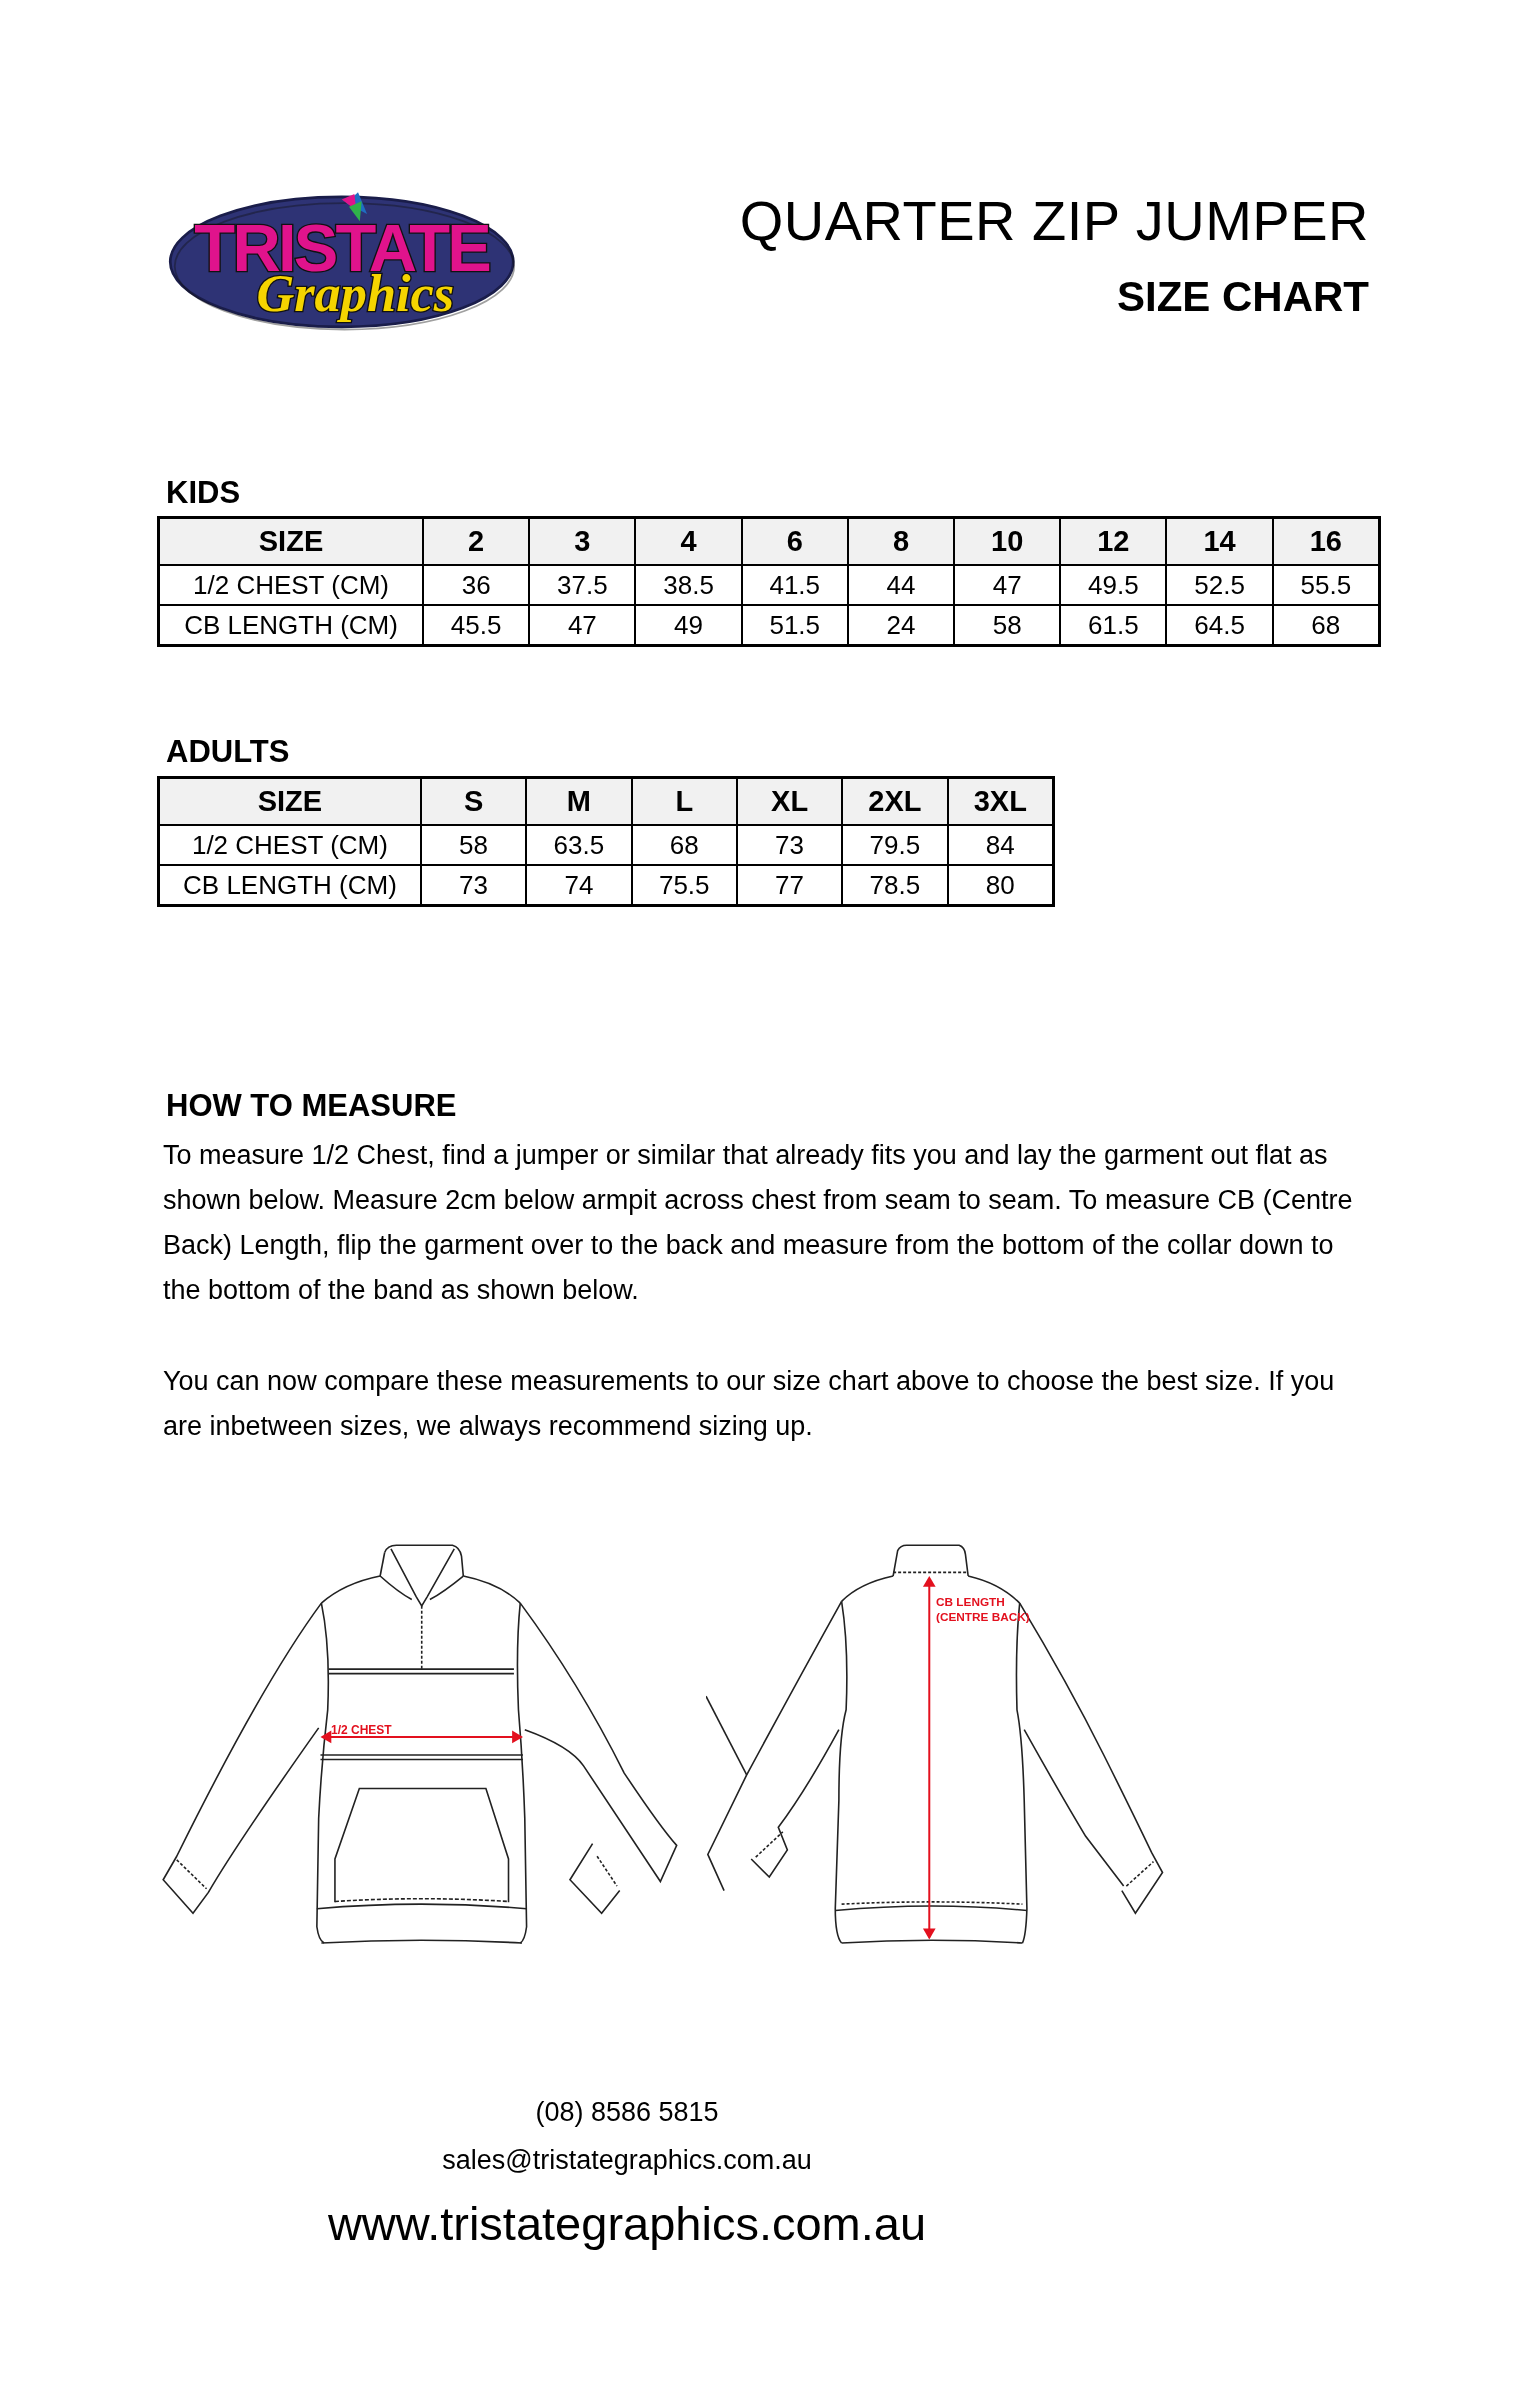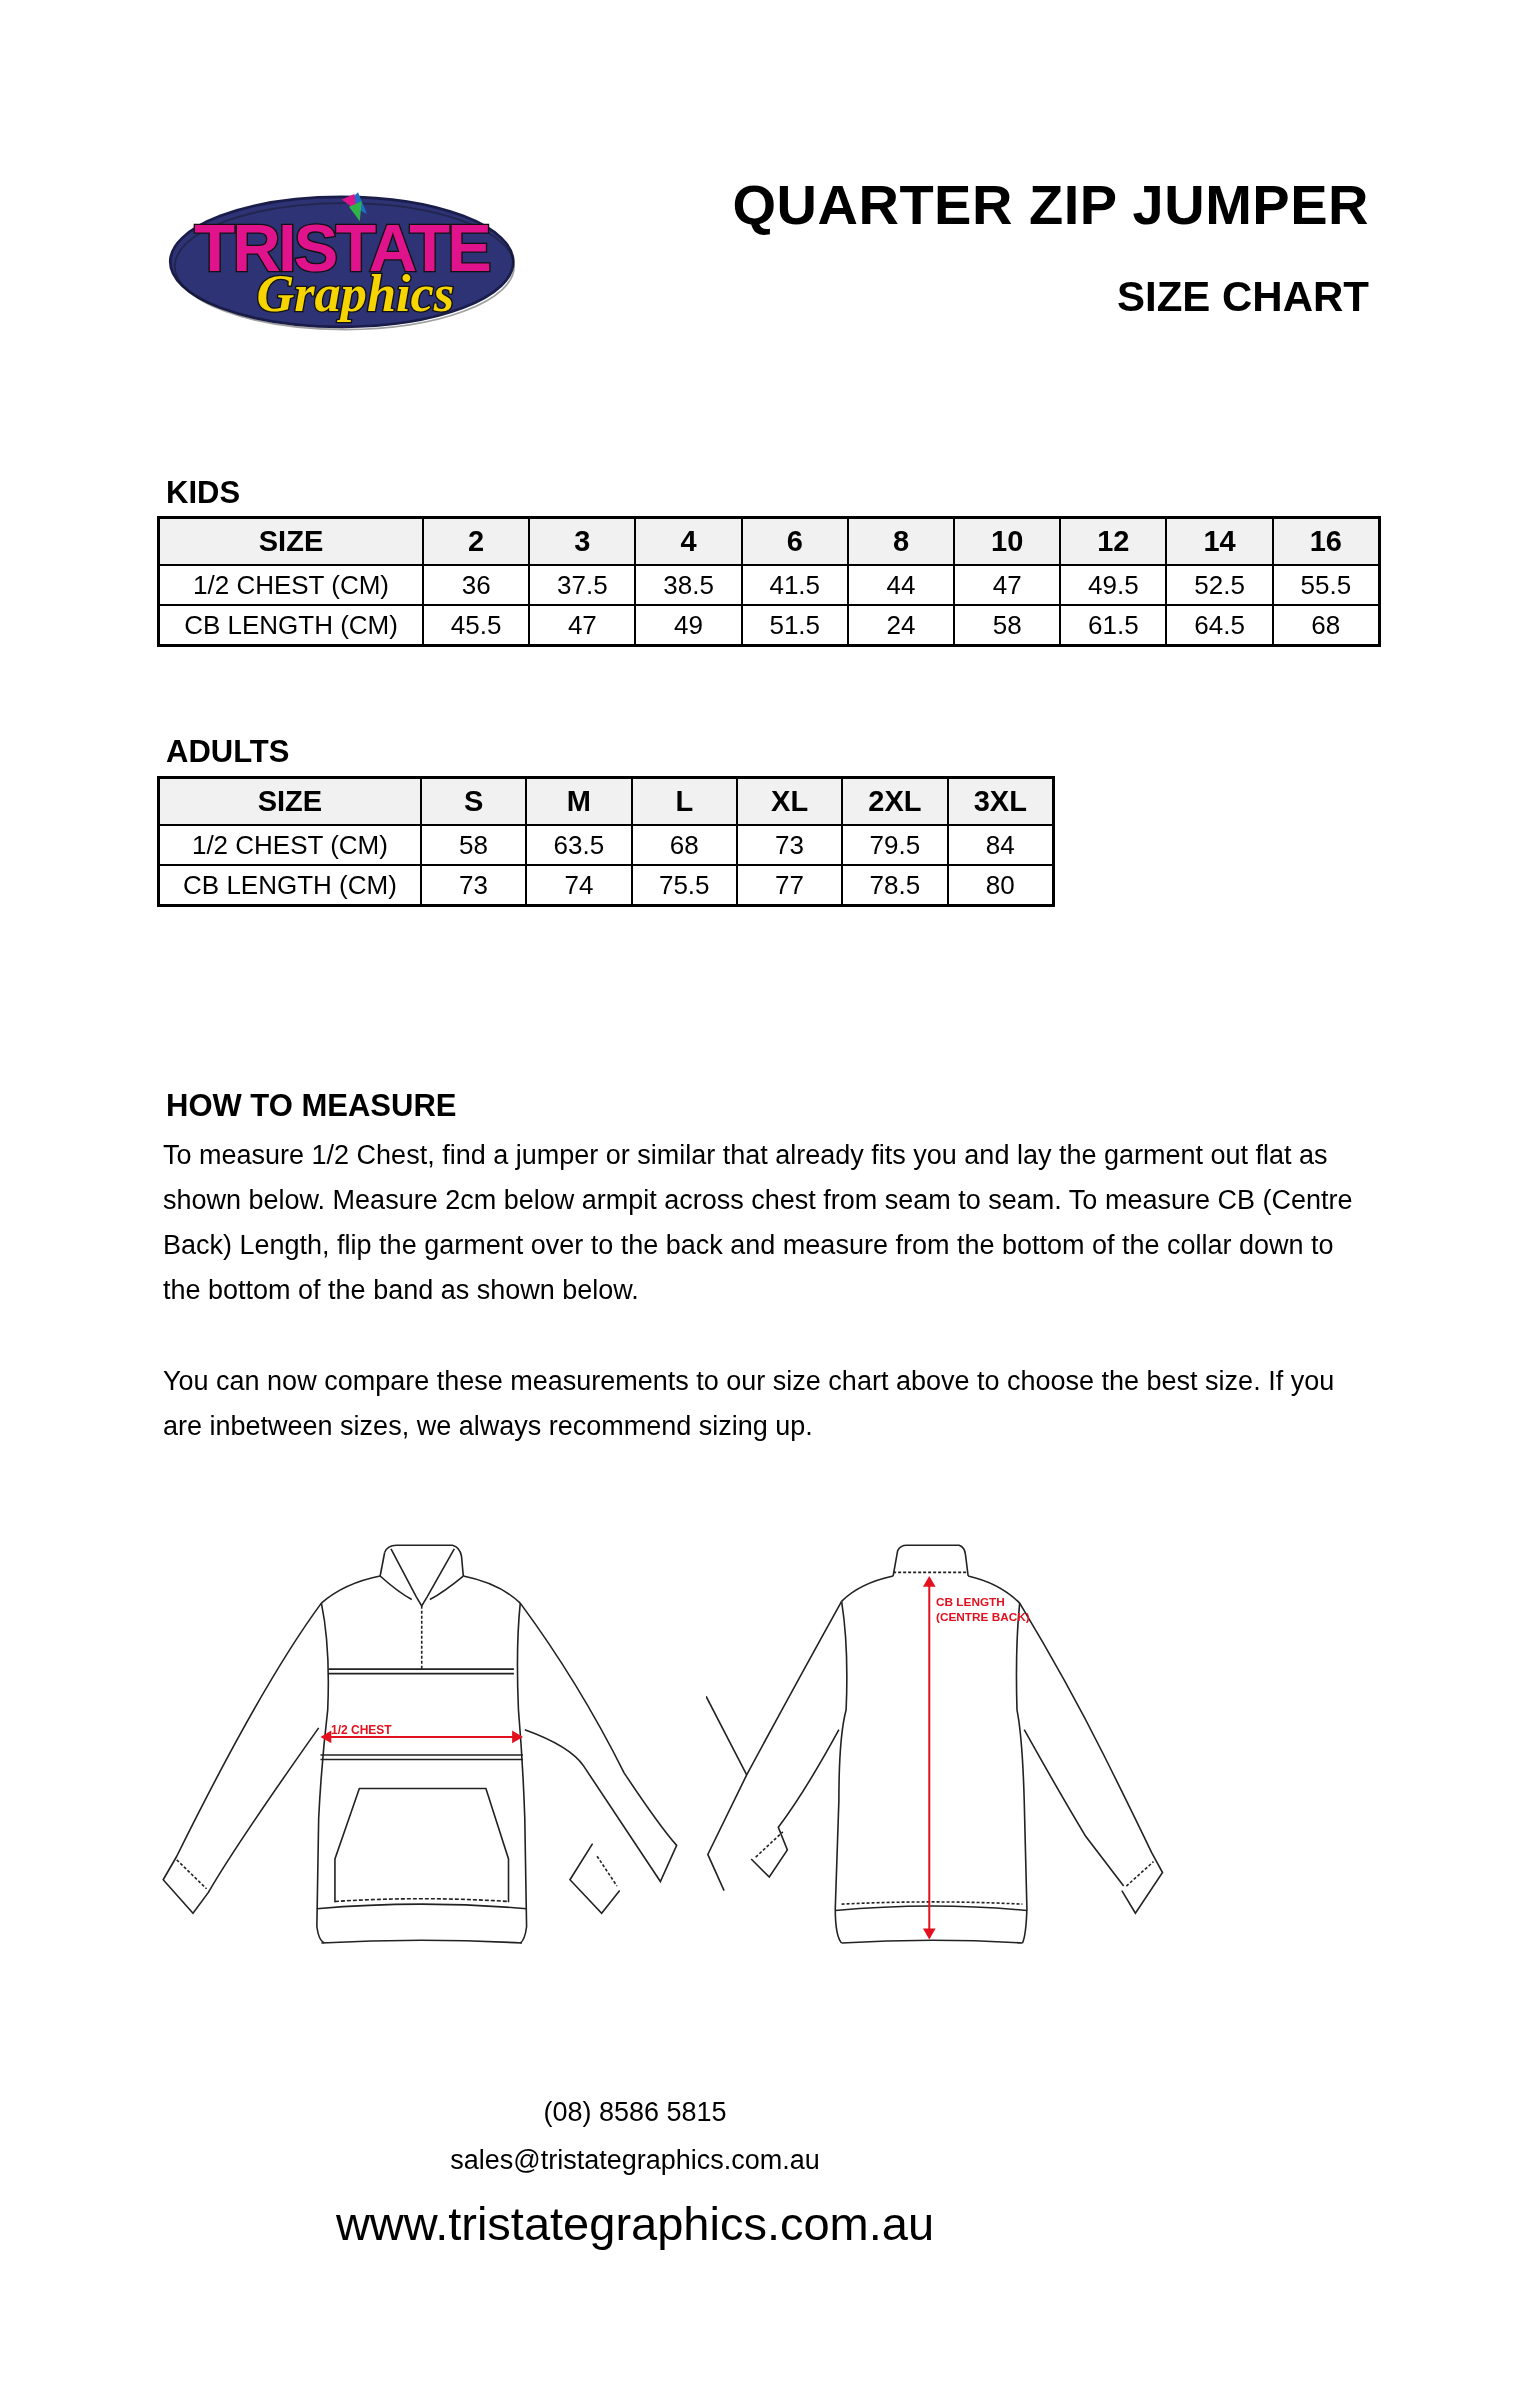--- a/index.html
+++ b/index.html
@@ -1,30 +1,30 @@
 <!DOCTYPE html>
 <html style="font-size:14.5px"><head>
 <meta charset="utf-8">
 <style>
   html, body { margin:0; padding:0; background:#ffffff; }
   body { width:1532px; height:2401px; position:relative; overflow:hidden;
          font-family:"Liberation Sans", "DejaVu Sans", sans-serif; color:#000; }
   .abs { position:absolute; }
   .logo { left:161px; top:167px; width:357px; height:167px; }
-  .title { right:163px; top:172px; font-weight:bold; font-size:56px; letter-spacing:0.5px; text-align:right; white-space:nowrap; }
+  .title { right:163px; top:188px; font-weight:normal; font-size:56px; letter-spacing:0.5px; text-align:right; white-space:nowrap; }
   .subtitle { right:163px; top:273px; font-weight:bold; font-size:42px; text-align:right; white-space:nowrap; }
   .section-label { font-weight:bold; font-size:31px; }
   table.size-table { position:absolute; border-collapse:collapse; border:3.6px solid #000; }
   table.size-table td, table.size-table th { border:2.7px solid #000; text-align:center; padding:0;margin-left:46px; }
   table.size-table th { background:#f1f1f1; font-weight:bold; font-size:29px; height:45px; }
   table.size-table td { font-size:26px; height:38px; font-weight:normal; }
   table.size-table .first { width:259px; }
   table.size-table .col { width:103px; }
   .para { left:163px; width:1212px; font-size:27px; line-height:45px; }
-  .footer-line { left:0; width:1254px; text-align:center;margin-left:8px; }
+  .footer-line { left:0; width:1254px; text-align:center; }
   svg line, svg path, svg polyline, svg polygon { vector-effect:non-scaling-stroke; }
 </style>
 </head>
 <body>
 
 <div class="abs logo">
   <svg width="357" height="167" viewBox="0 0 395 185">
     <ellipse cx="200" cy="105" rx="190" ry="72" fill="#2e3375" stroke="#1a1d4a" stroke-width="3"></ellipse>
     <ellipse cx="203" cy="110" rx="188" ry="70" fill="none" stroke="#111" stroke-width="2" opacity="0.4"></ellipse>
     <polygon points="205,40 218,28 228,52" fill="#1f6fc2"></polygon>

